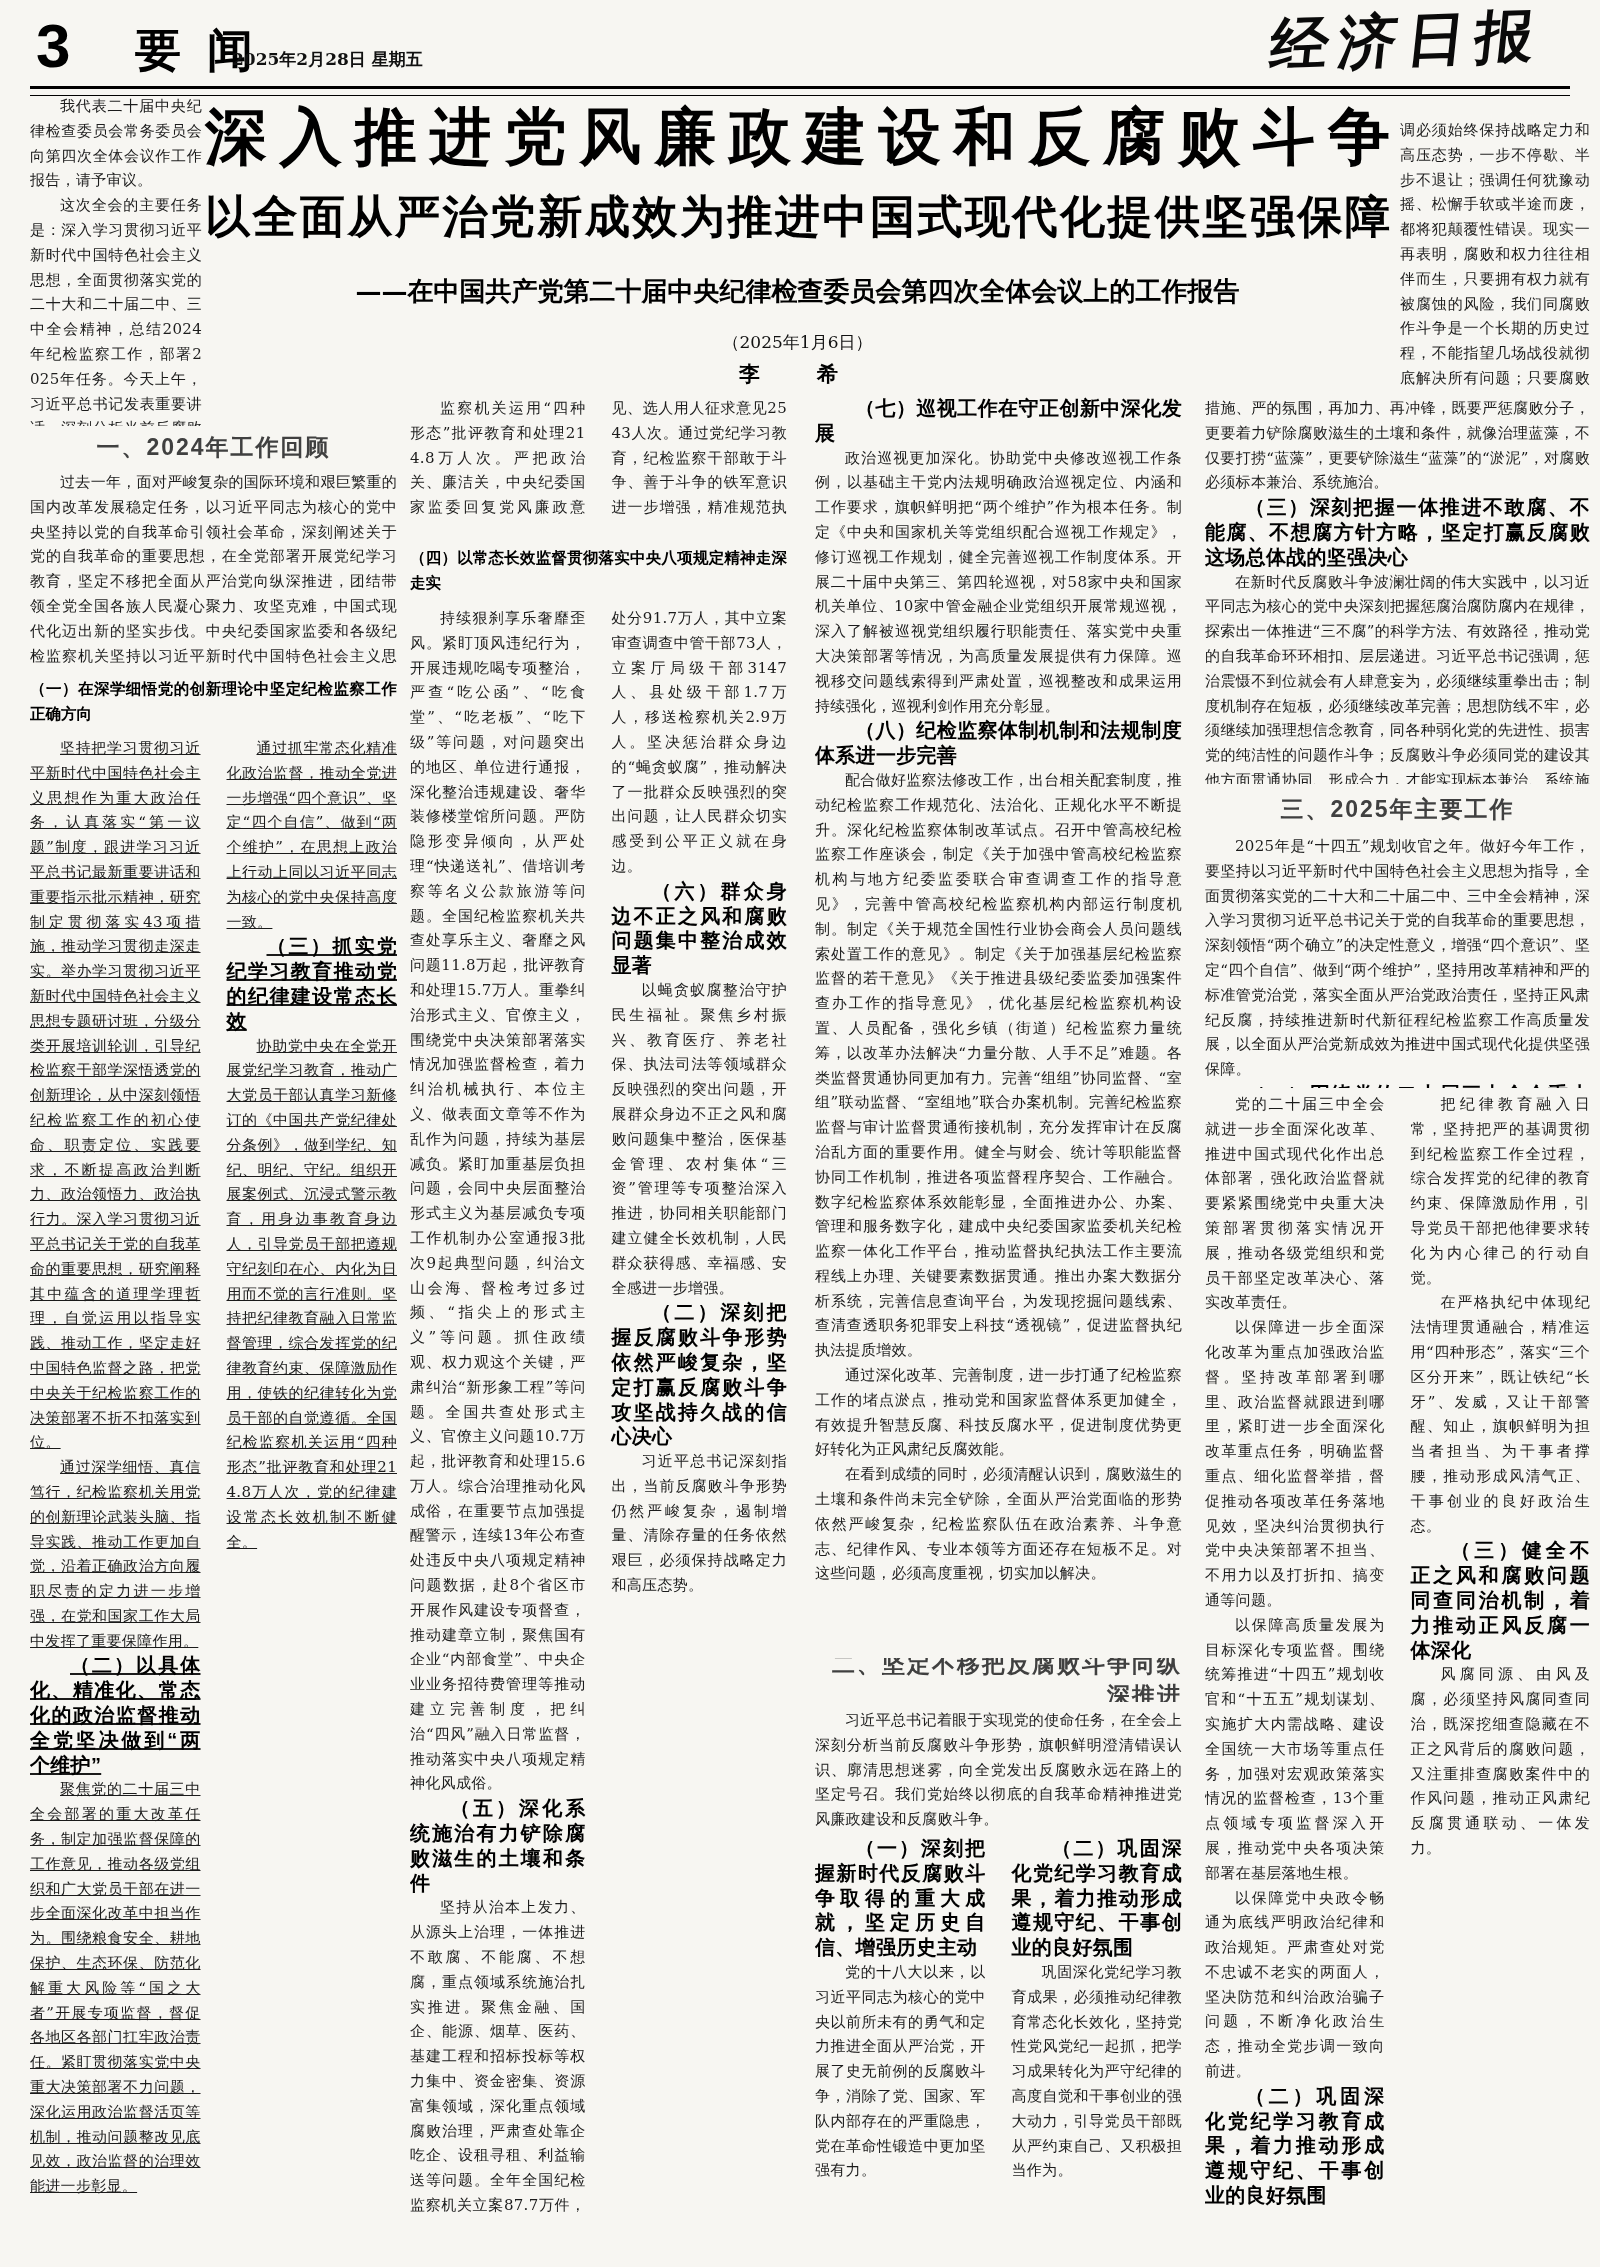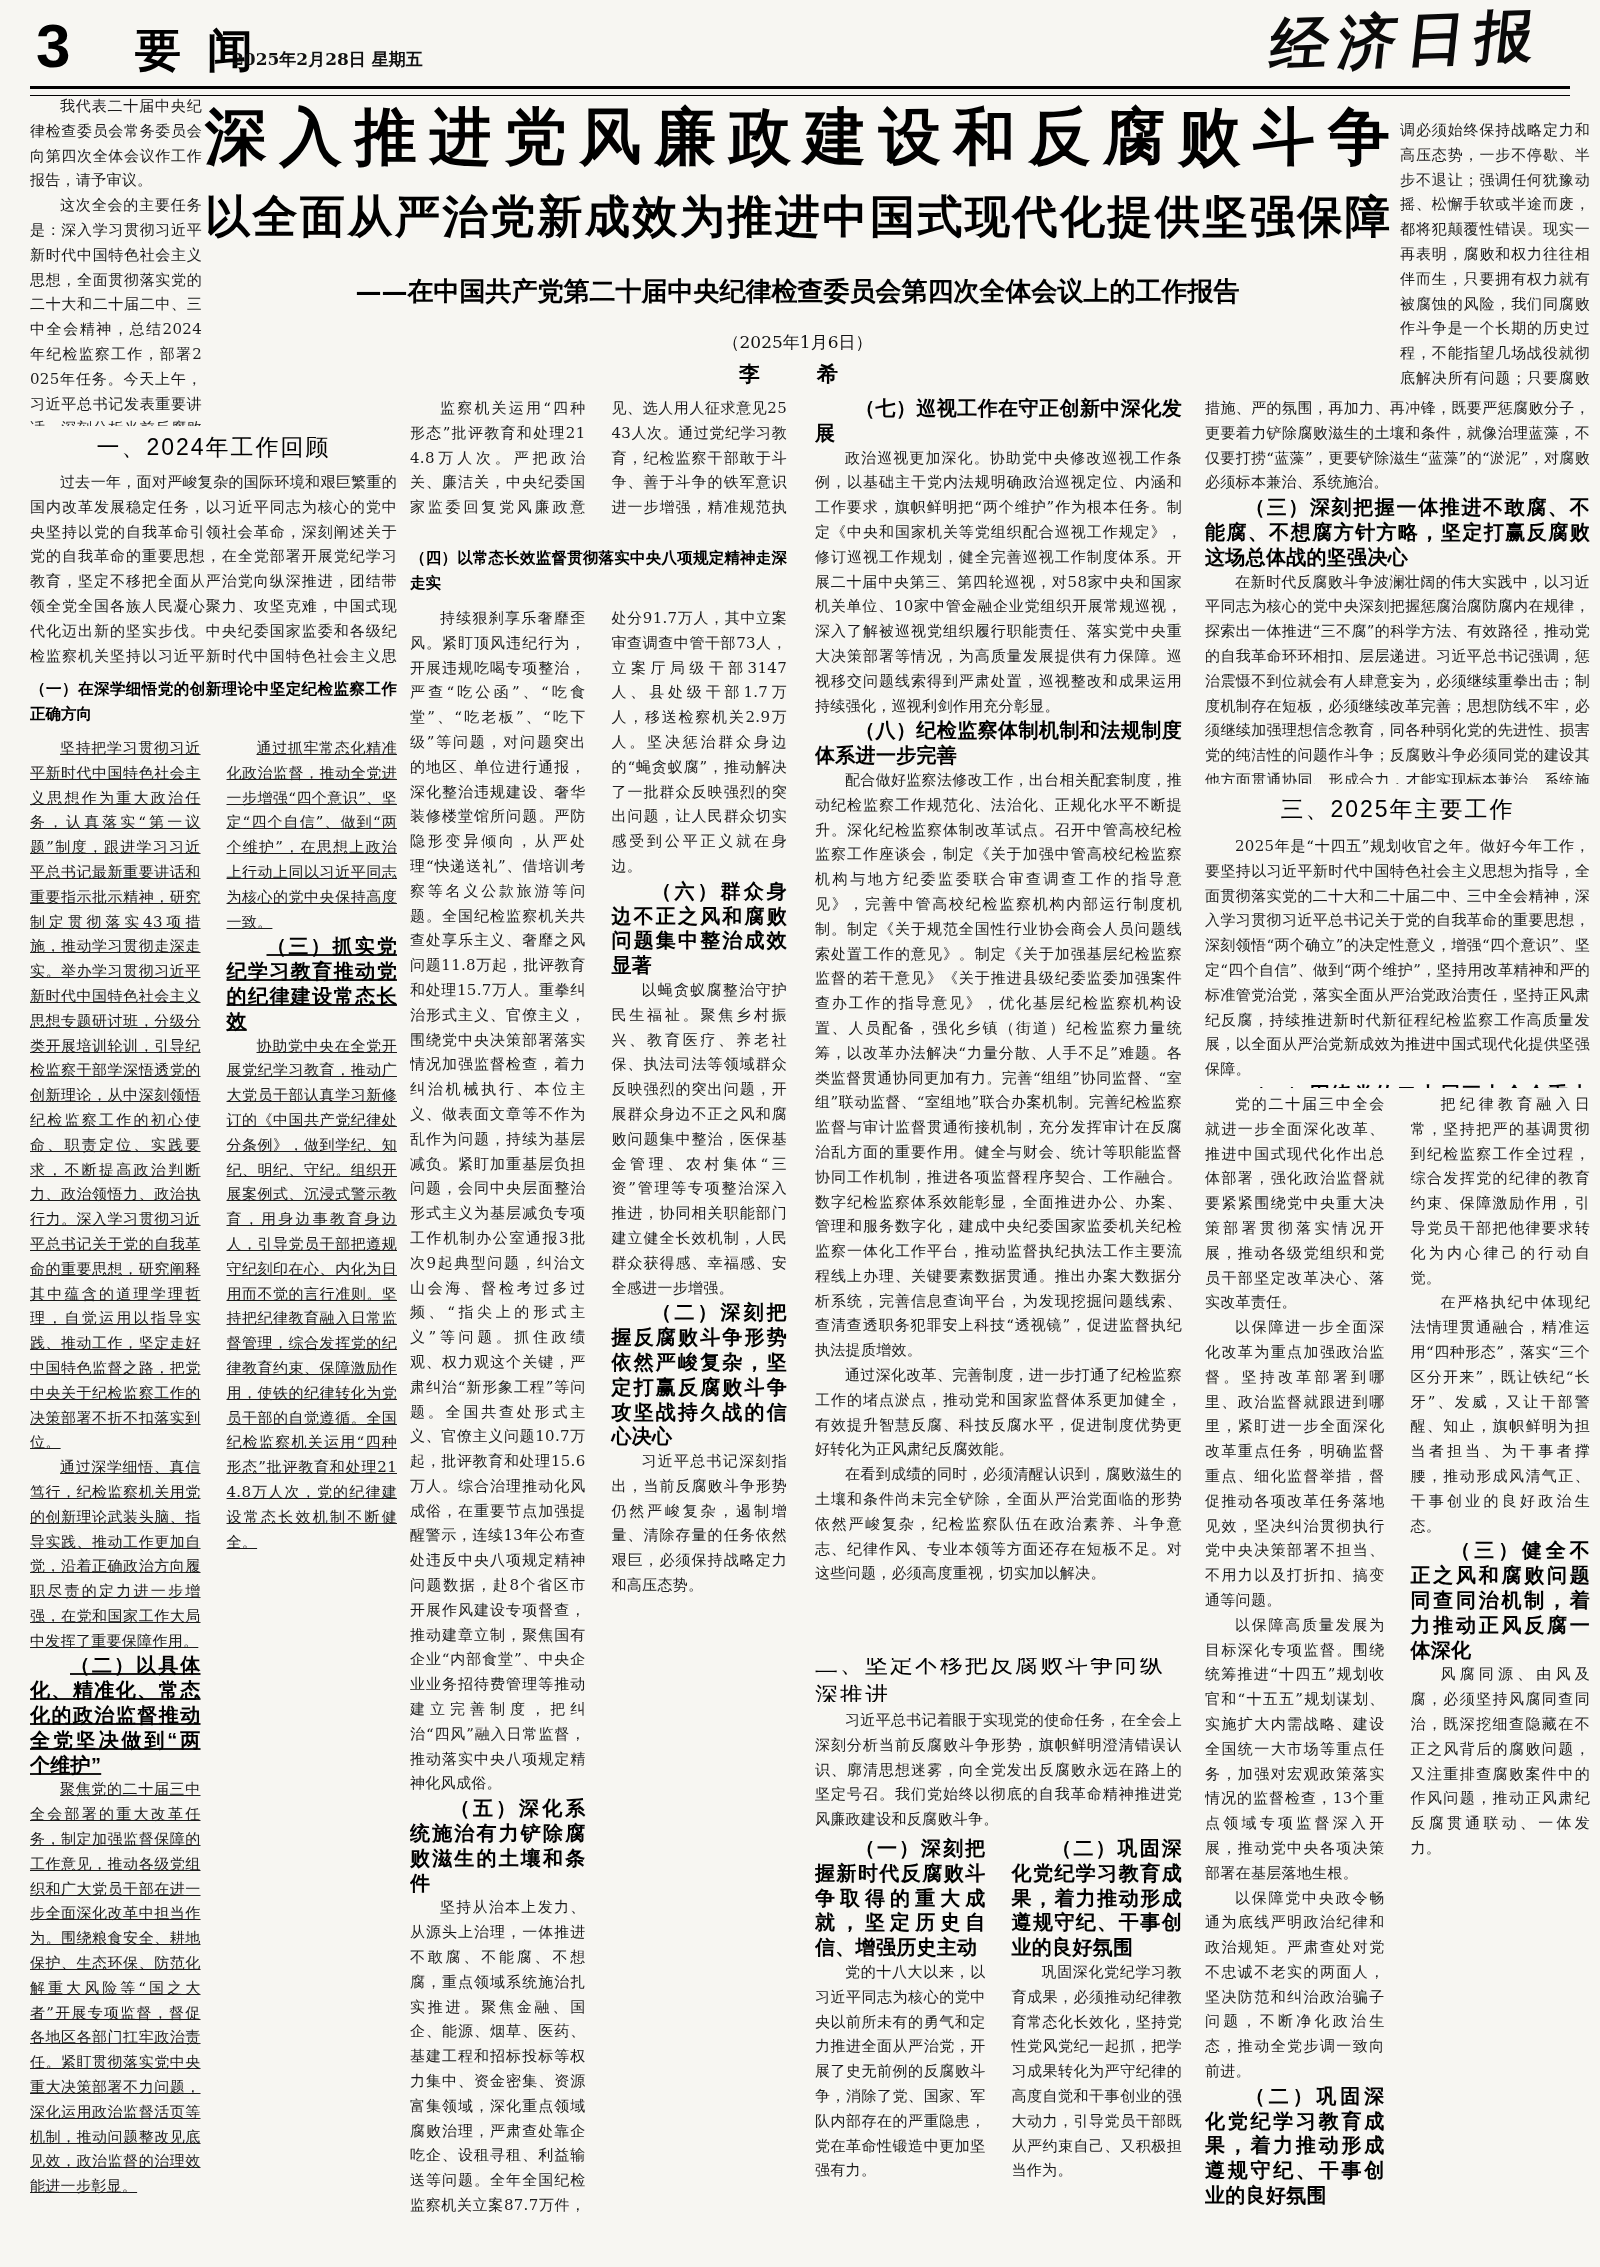--- a/index.html
+++ b/index.html
@@ -29,23 +29,23 @@
   .hl-date{margin-top:22px;text-align:center;font-size:17px;color:#111;}
   .hl-author{margin-top:6px;text-align:center;font-size:21px;font-weight:bold;
     letter-spacing:18px;color:#000;}
   
   .block{position:absolute;overflow:hidden;text-align:justify;}
   .block p{margin:0;text-indent:2em;font-size:15px;line-height:24.8px;
     letter-spacing:.3px;color:#1c1c1c;word-break:break-all;}
   .block p.bh{font-weight:bold;color:#000;font-family:"Liberation Sans",sans-serif;
     font-size:20px;}
   .multicol{column-count:2;column-gap:26px;column-fill:auto;}
-  .hmajor{display:flex;align-items:center;justify-content:center;font-weight:normal;
-    color:#000000;font-family:"Liberation Sans",sans-serif;font-size:23px;
-    letter-spacing:2px;text-align:left;}
+  .hmajor{display:flex;align-items:center;justify-content:center;font-weight:bold;
+    color:#404040;font-family:"Liberation Sans",sans-serif;font-size:23px;
+    letter-spacing:2px;text-align:right;}
   .hwide{font-weight:bold;color:#000;font-family:"Liberation Sans",sans-serif;
     font-size:15.5px;line-height:25px;text-align:justify;}
 </style>
 </head>
 <body>
 
 <div class="hdr-pageno">3</div>
 <div class="hdr-section">要闻</div>
 <div class="hdr-date">2025年2月28日  星期五</div>
 <div class="masthead">经济日报</div>

